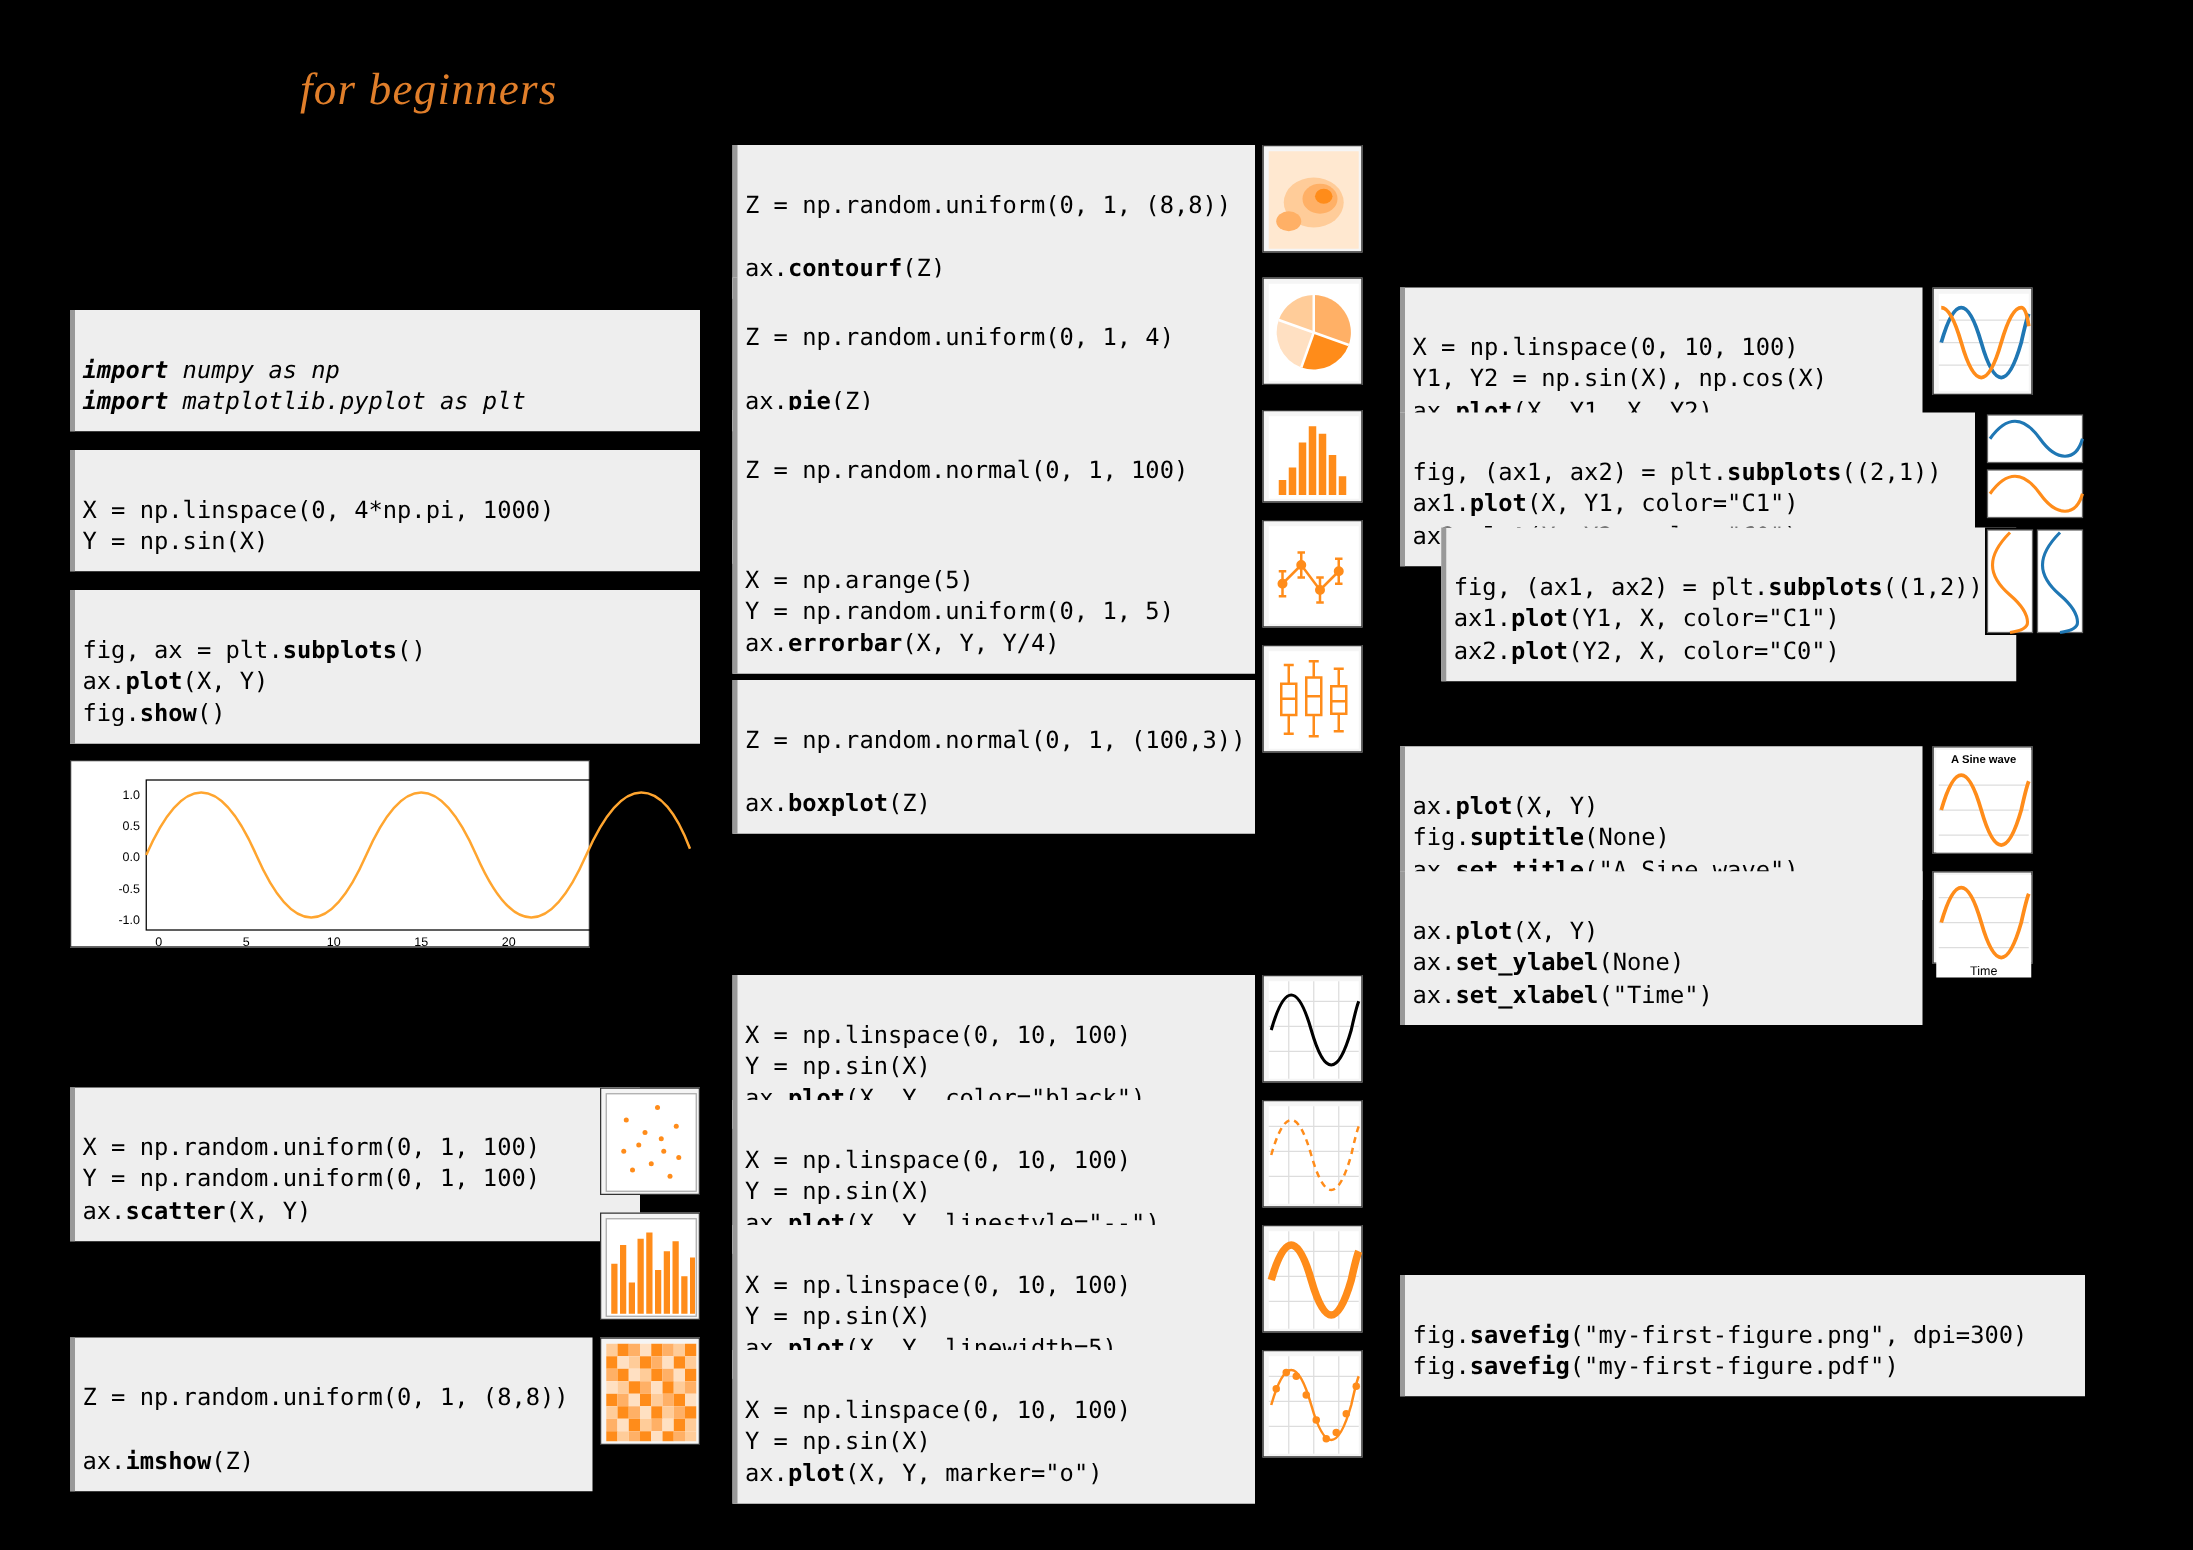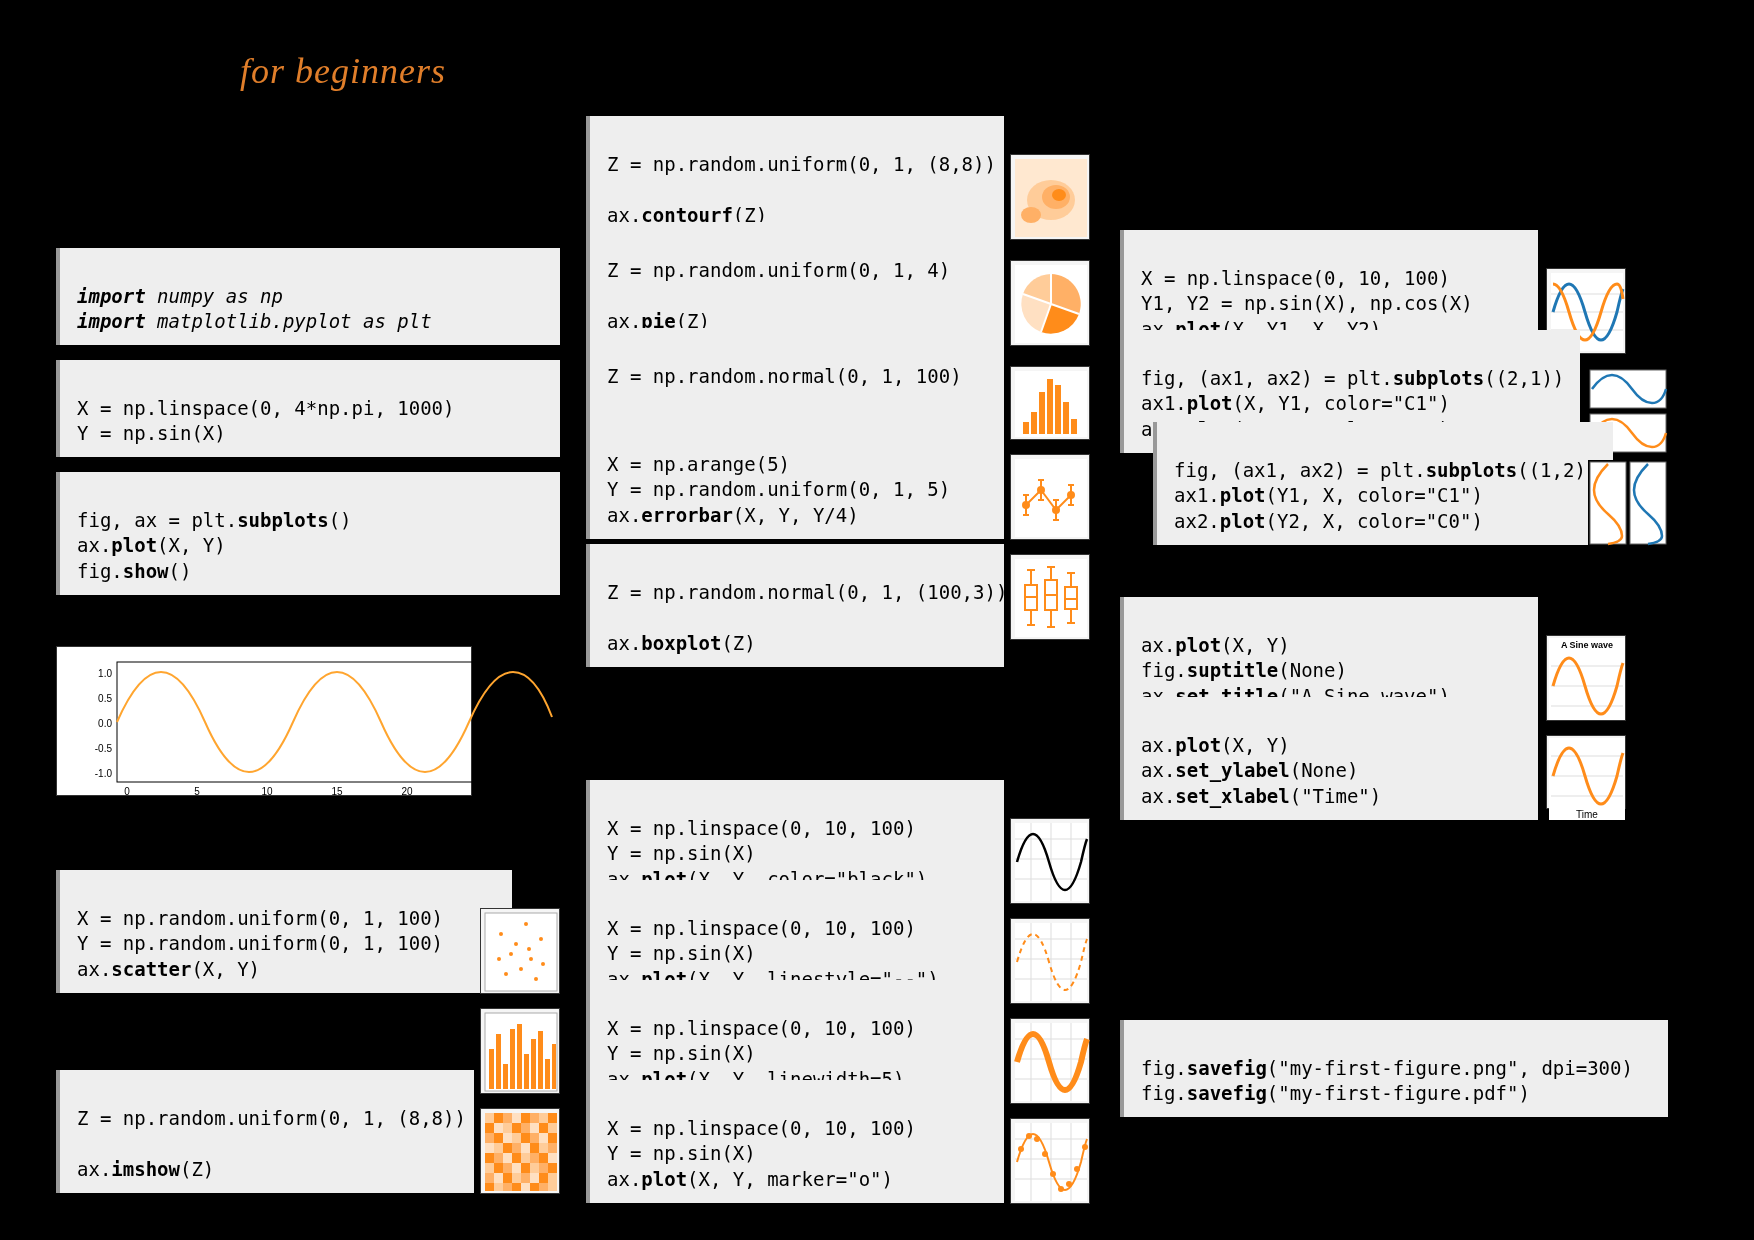--- a/index.html
+++ b/index.html
@@ -25,32 +25,31 @@
     font-family: Georgia, "Times New Roman", serif;
     font-style: italic;
     font-size: 36px;
     color: #e07e2a;
     letter-spacing: 1px;
   }
   .code-box {
     position: absolute;
     background: #eeeeee;
     border-left: 4px solid #999;
-    padding: 10px 17px;
+    padding: 10px 6px;
     font-size: 19px;
     line-height: 1.35;
     white-space: pre;
     box-sizing: border-box;
   }
   .thumb {
     position: absolute;
     background: #f5f5f5;
     border: 1px solid #333;
     box-sizing: border-box;
-    margin-top: 38px;
   }
   .bold { font-weight: bold; }
   svg { display: block; }
 </style>
 </head>
 <body>
 
 <div class="page">
 
   <div class="title-sub">for beginners</div>

